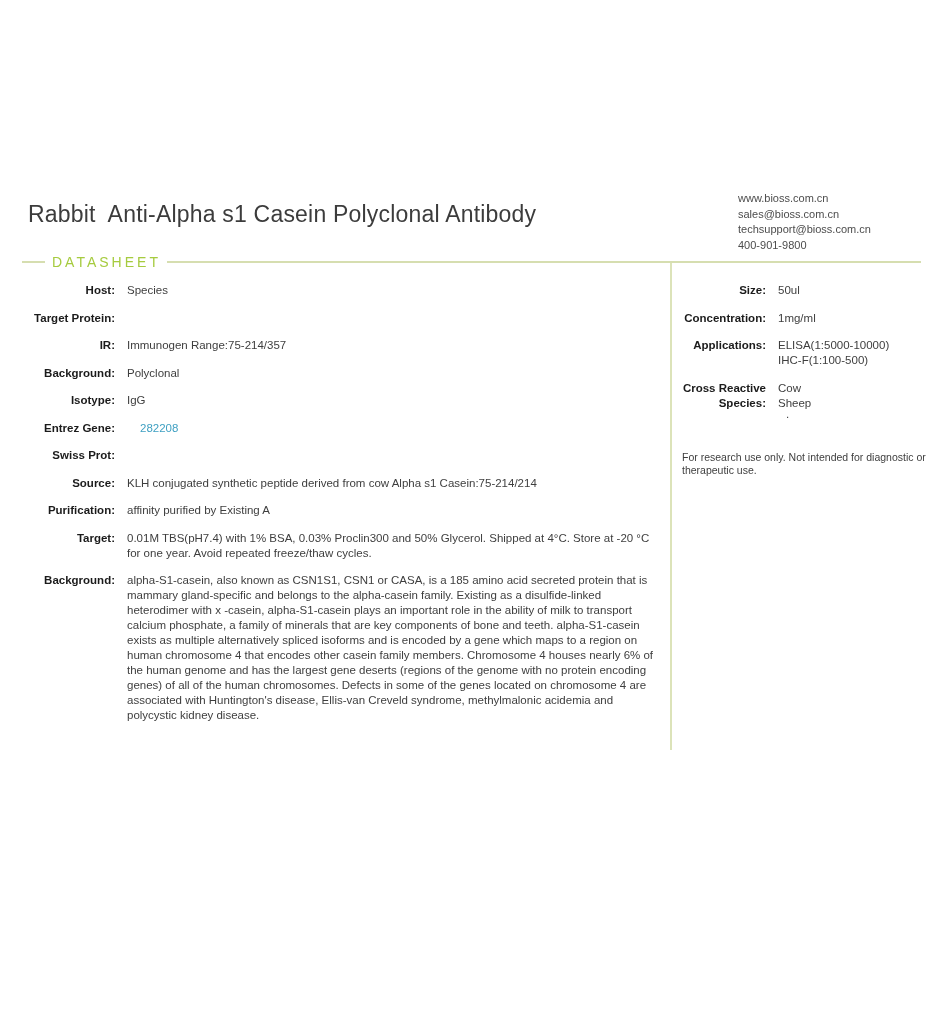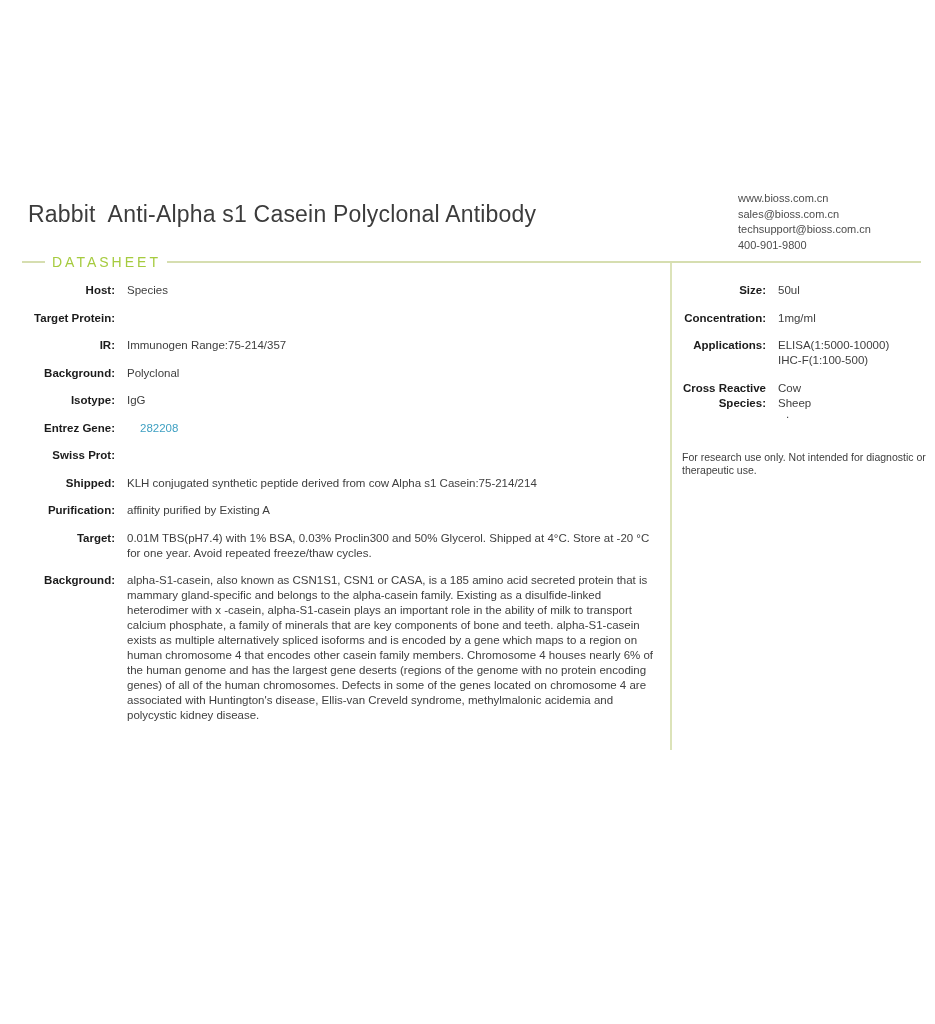--- a/index.html
+++ b/index.html
@@ -163,21 +163,21 @@
       <div class="row-value">IgG</div>
     </div>
     <div class="row">
       <div class="row-label">Entrez Gene:</div>
       <div class="row-value"><a class="link">282208</a></div>
     </div>
     <div class="row">
       <div class="row-label">Swiss Prot:</div>
     </div>
     <div class="row">
-      <div class="row-label">Shipped:</div>
+      <div class="row-label">Source:</div>
       <div class="row-value">KLH conjugated synthetic peptide derived from cow Alpha s1 Casein:75-214/214</div>
     </div>
     <div class="row">
       <div class="row-label">Purification:</div>
       <div class="row-value">affinity purified by Existing A</div>
     </div>
     <div class="row">
       <div class="row-label">Target:</div>
       <div class="row-value">0.01M TBS(pH7.4) with 1% BSA, 0.03% Proclin300 and 50% Glycerol. Shipped at 4°C. Store at -20 °C for one year. Avoid repeated freeze/thaw cycles.</div>
     </div>

